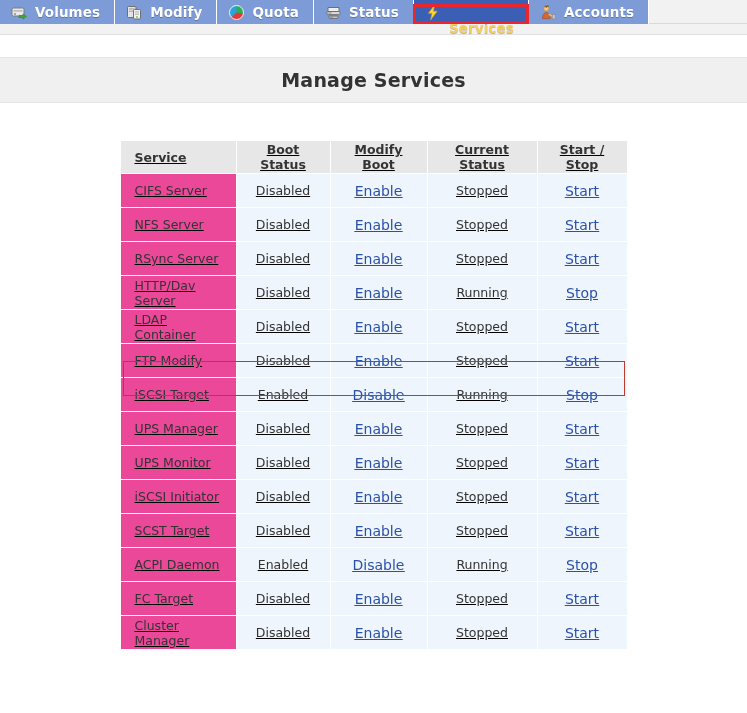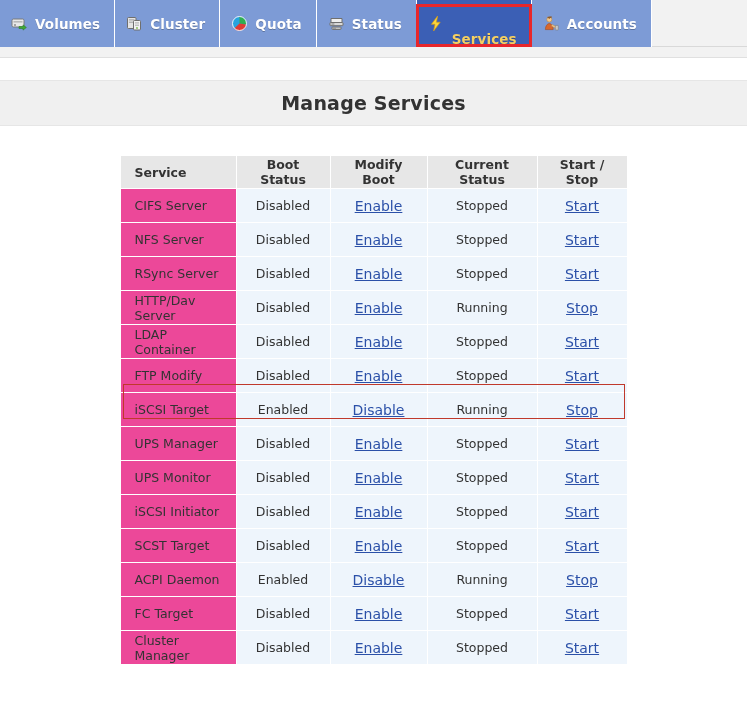--- a/index.html
+++ b/index.html
@@ -11,21 +11,21 @@
     width: 747px;
     height: 713px;
     background: #ffffff;
     font-family: "DejaVu Sans", "Liberation Sans", sans-serif;
     overflow: hidden;
   }
 
   
   .navbar {
     position: relative;
-    height: 47px;
+    height: 24px;
     background: #ffffff;
     display: flex;
     align-items: stretch;
   }
   .nav-tab {
     position: relative;
     display: flex;
     align-items: center;
     gap: 7px;
     padding: 0 14px 0 11px;
@@ -103,23 +103,24 @@
   }
 
   
   .table-wrap {
     padding-top: 21px;
     background: #ffffff;
   }
   table.services {
     border-collapse: separate;
     border-spacing: 1px 1px;
-    margin: 8px auto;
+    margin: 16px auto;
     width: 502px;
     table-layout: fixed;
+    text-decoration: underline;
   }
   table.services th {
     background: #e7e7e7;
     color: #333333;
     font-size: 12.5px;
     font-weight: bold;
     height: 32px;
     padding: 0 8px;
     text-align: center;
   }
@@ -191,21 +192,21 @@
           <svg width="17" height="17" viewBox="0 0 17 17" xmlns="http://www.w3.org/2000/svg">
             <rect x="1.5" y="2.5" width="8.5" height="11" rx="1" fill="#e4e4e4" stroke="#6f6f6f"></rect>
             <rect x="3" y="4.2" width="5.5" height="1.3" fill="#aeaeae"></rect>
             <rect x="3" y="6.6" width="5.5" height="1.3" fill="#aeaeae"></rect>
             <rect x="7.5" y="5.5" width="7" height="9.5" rx="1" fill="#f2f2f2" stroke="#6f6f6f"></rect>
             <rect x="9" y="7.3" width="4" height="1.2" fill="#b5b5b5"></rect>
             <rect x="9" y="9.6" width="4" height="1.2" fill="#b5b5b5"></rect>
             <circle cx="11" cy="13" r=".9" fill="#7ebb4f"></circle>
           </svg>
         </span>
-        <span class="tab-label">Cluster</span>
+        <span class="tab-label">Modify</span>
       </div>
       <div class="nav-tab">
         <span class="tab-icon">
           <svg width="17" height="17" viewBox="0 0 17 17" xmlns="http://www.w3.org/2000/svg">
             <circle cx="8.5" cy="8.5" r="7" fill="#27a3df"></circle>
             <path d="M8.5 8.5 L8.5 1.5 A7 7 0 0 1 15.3 9.6 Z" fill="#2fae52"></path>
             <path d="M8.5 8.5 L15.3 9.6 A7 7 0 0 1 3.2 13.4 Z" fill="#e03a34"></path>
             <circle cx="8.5" cy="8.5" r="7" fill="none" stroke="#ffffff" stroke-width=".9"></circle>
           </svg>
         </span>

